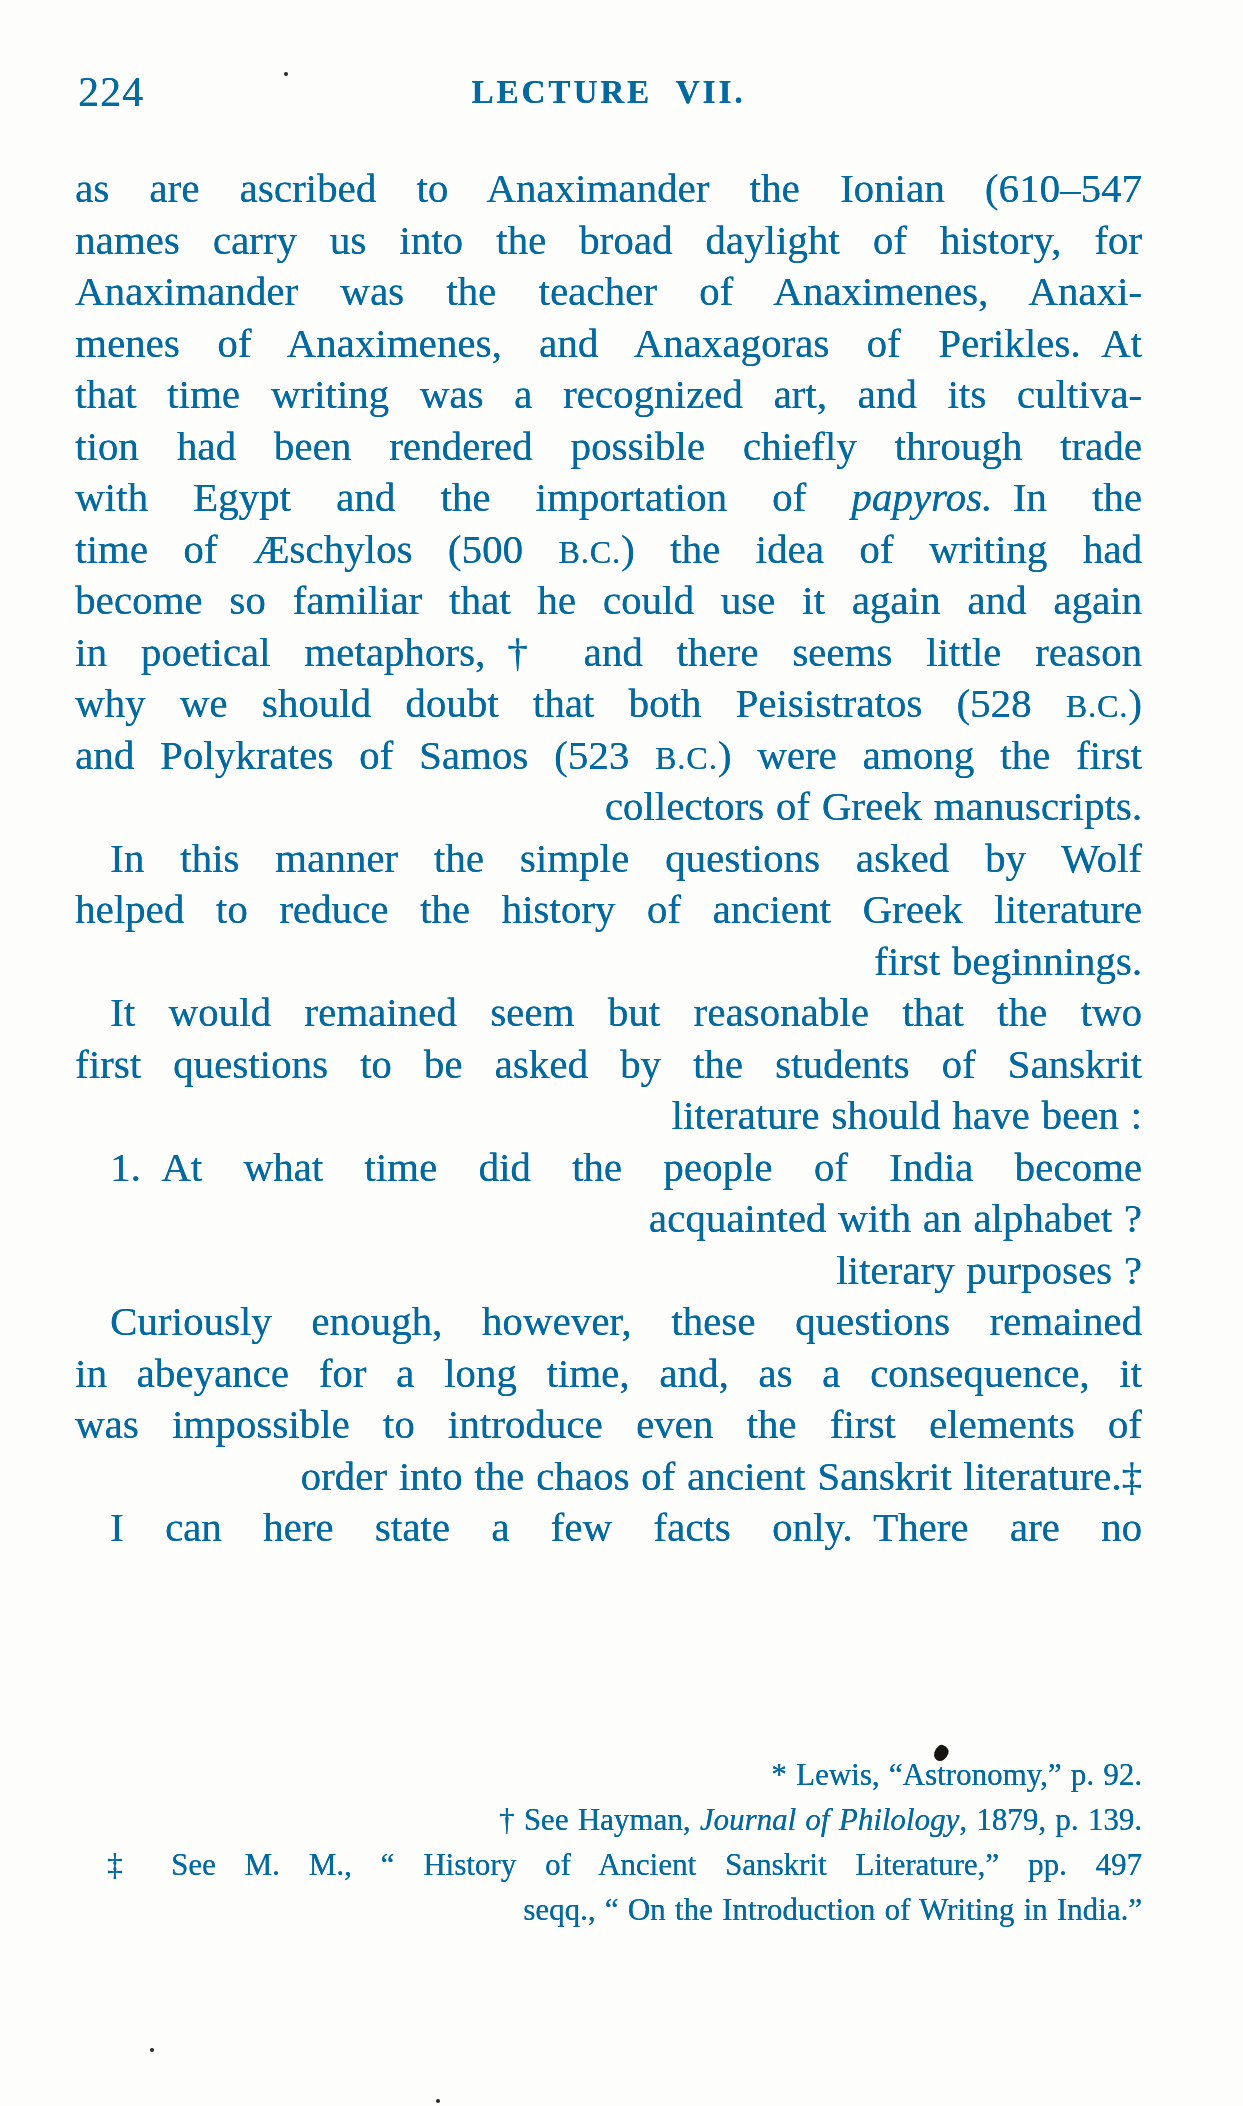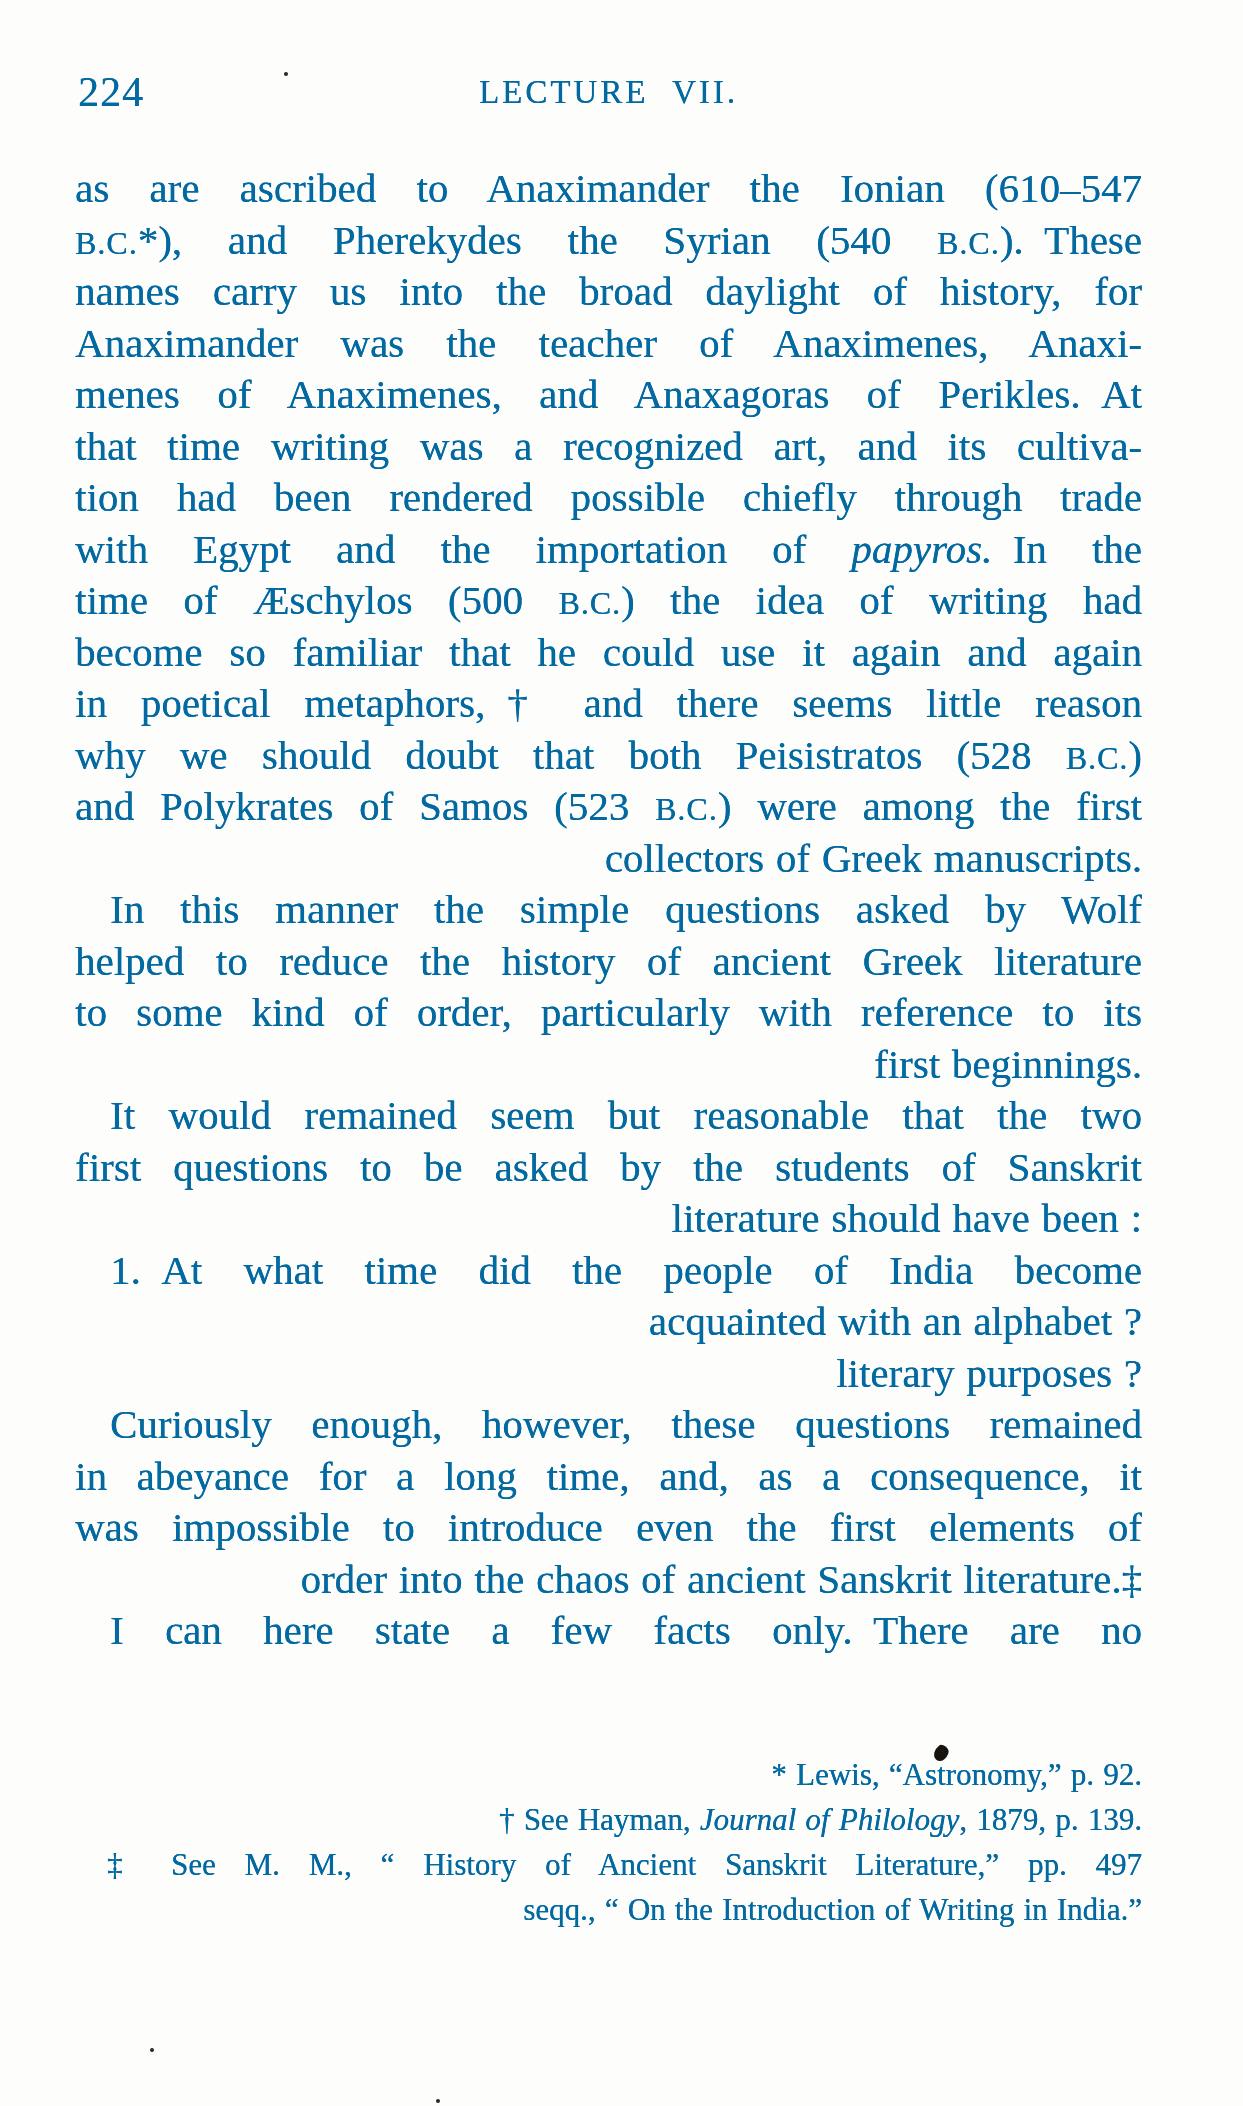--- a/index.html
+++ b/index.html
@@ -29,20 +29,21 @@
   .running-header {
     position: absolute;
     left: 75px;
     top: 74px;
     width: 1067px;
     text-align: center;
     font-size: 33px;
     line-height: 1.1;
     letter-spacing: 3px;
     word-spacing: 13px;
+    font-weight: bold;
   }
   .body-text {
     position: absolute;
     left: 75px;
     top: 163px;
     width: 1067px;
     font-size: 41px;
   }
   .body-text .line {
     height: 51.5px;
@@ -97,36 +98,34 @@
 <body>
 
 <div class="page">
 
   <div class="page-number">224</div>
 
   <div class="running-header">LECTURE VII.</div>
 
   <div class="body-text">
       <div class="line just"><span>as are ascribed to Anaximander the Ionian (610–547</span></div>
-      <div class="line just"><span class="sc">B.C.</span><span>*), and Pherekydes the Syrian (540 </span><span class="sc">B.C.</span><span>). These</span></div>
       <div class="line just"><span>names carry us into the broad daylight of history, for</span></div>
       <div class="line just"><span>Anaximander was the teacher of Anaximenes, Anaxi-</span></div>
       <div class="line just"><span>menes of Anaximenes, and Anaxagoras of Perikles. At</span></div>
       <div class="line just"><span>that time writing was a recognized art, and its cultiva-</span></div>
       <div class="line just"><span>tion had been rendered possible chiefly through trade</span></div>
       <div class="line just"><span>with Egypt and the importation of </span><span class="i">papyros.</span><span> In the</span></div>
       <div class="line just"><span>time of Æschylos (500 </span><span class="sc">B.C.</span><span>) the idea of writing had</span></div>
       <div class="line just"><span>become so familiar that he could use it again and again</span></div>
       <div class="line just"><span>in poetical metaphors,† and there seems little reason</span></div>
       <div class="line just"><span>why we should doubt that both Peisistratos (528 </span><span class="sc">B.C.</span><span>)</span></div>
       <div class="line just"><span>and Polykrates of Samos (523 </span><span class="sc">B.C.</span><span>) were among the first</span></div>
       <div class="line"><span>collectors of Greek manuscripts.</span></div>
       <div class="line just ind"><span>In this manner the simple questions asked by Wolf</span></div>
       <div class="line just"><span>helped to reduce the history of ancient Greek literature</span></div>
-      <div class="line just"><span>to some kind of order, particularly with reference to its</span></div>
       <div class="line"><span>first beginnings.</span></div>
       <div class="line just ind"><span>It would remained seem but reasonable that the two</span></div>
       <div class="line just"><span>first questions to be asked by the students of Sanskrit</span></div>
       <div class="line"><span>literature should have been :</span></div>
       <div class="line just ind"><span>1. At what time did the people of India become</span></div>
       <div class="line"><span>acquainted with an alphabet ?</span></div>
       <div class="line"><span>literary purposes ?</span></div>
       <div class="line just ind"><span>Curiously enough, however, these questions remained</span></div>
       <div class="line just"><span>in abeyance for a long time, and, as a consequence, it</span></div>
       <div class="line just"><span>was impossible to introduce even the first elements of</span></div>

